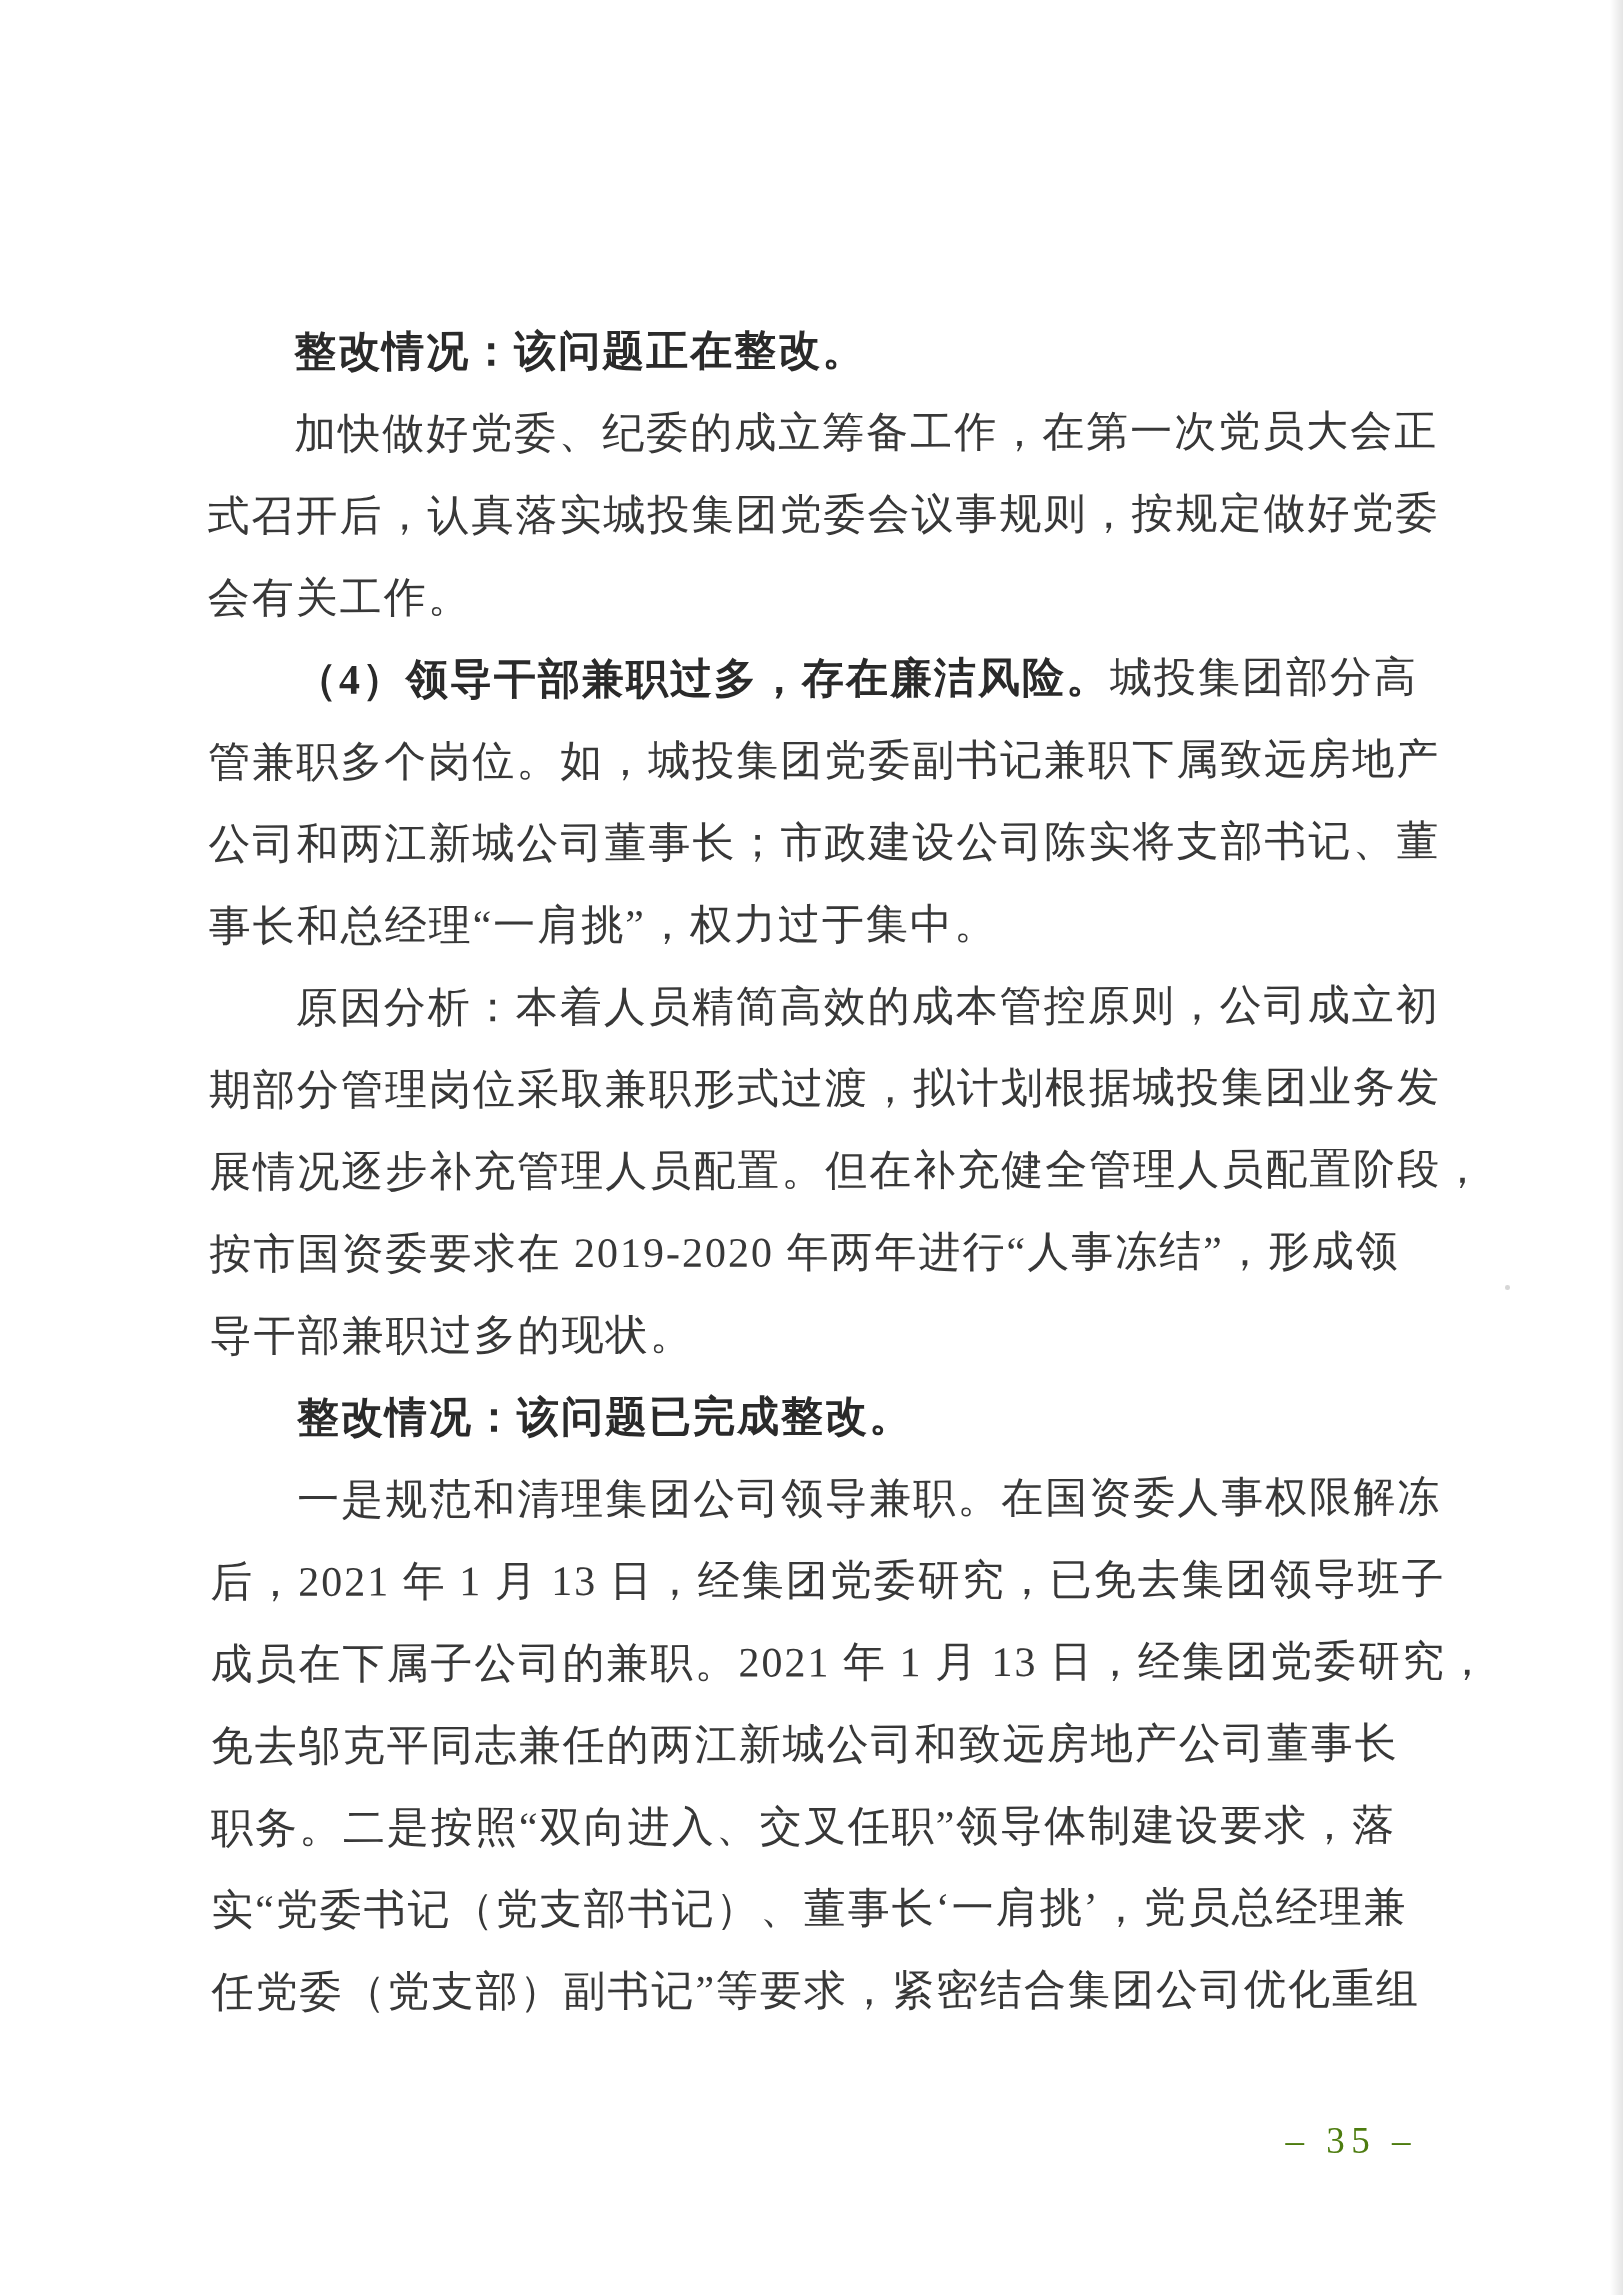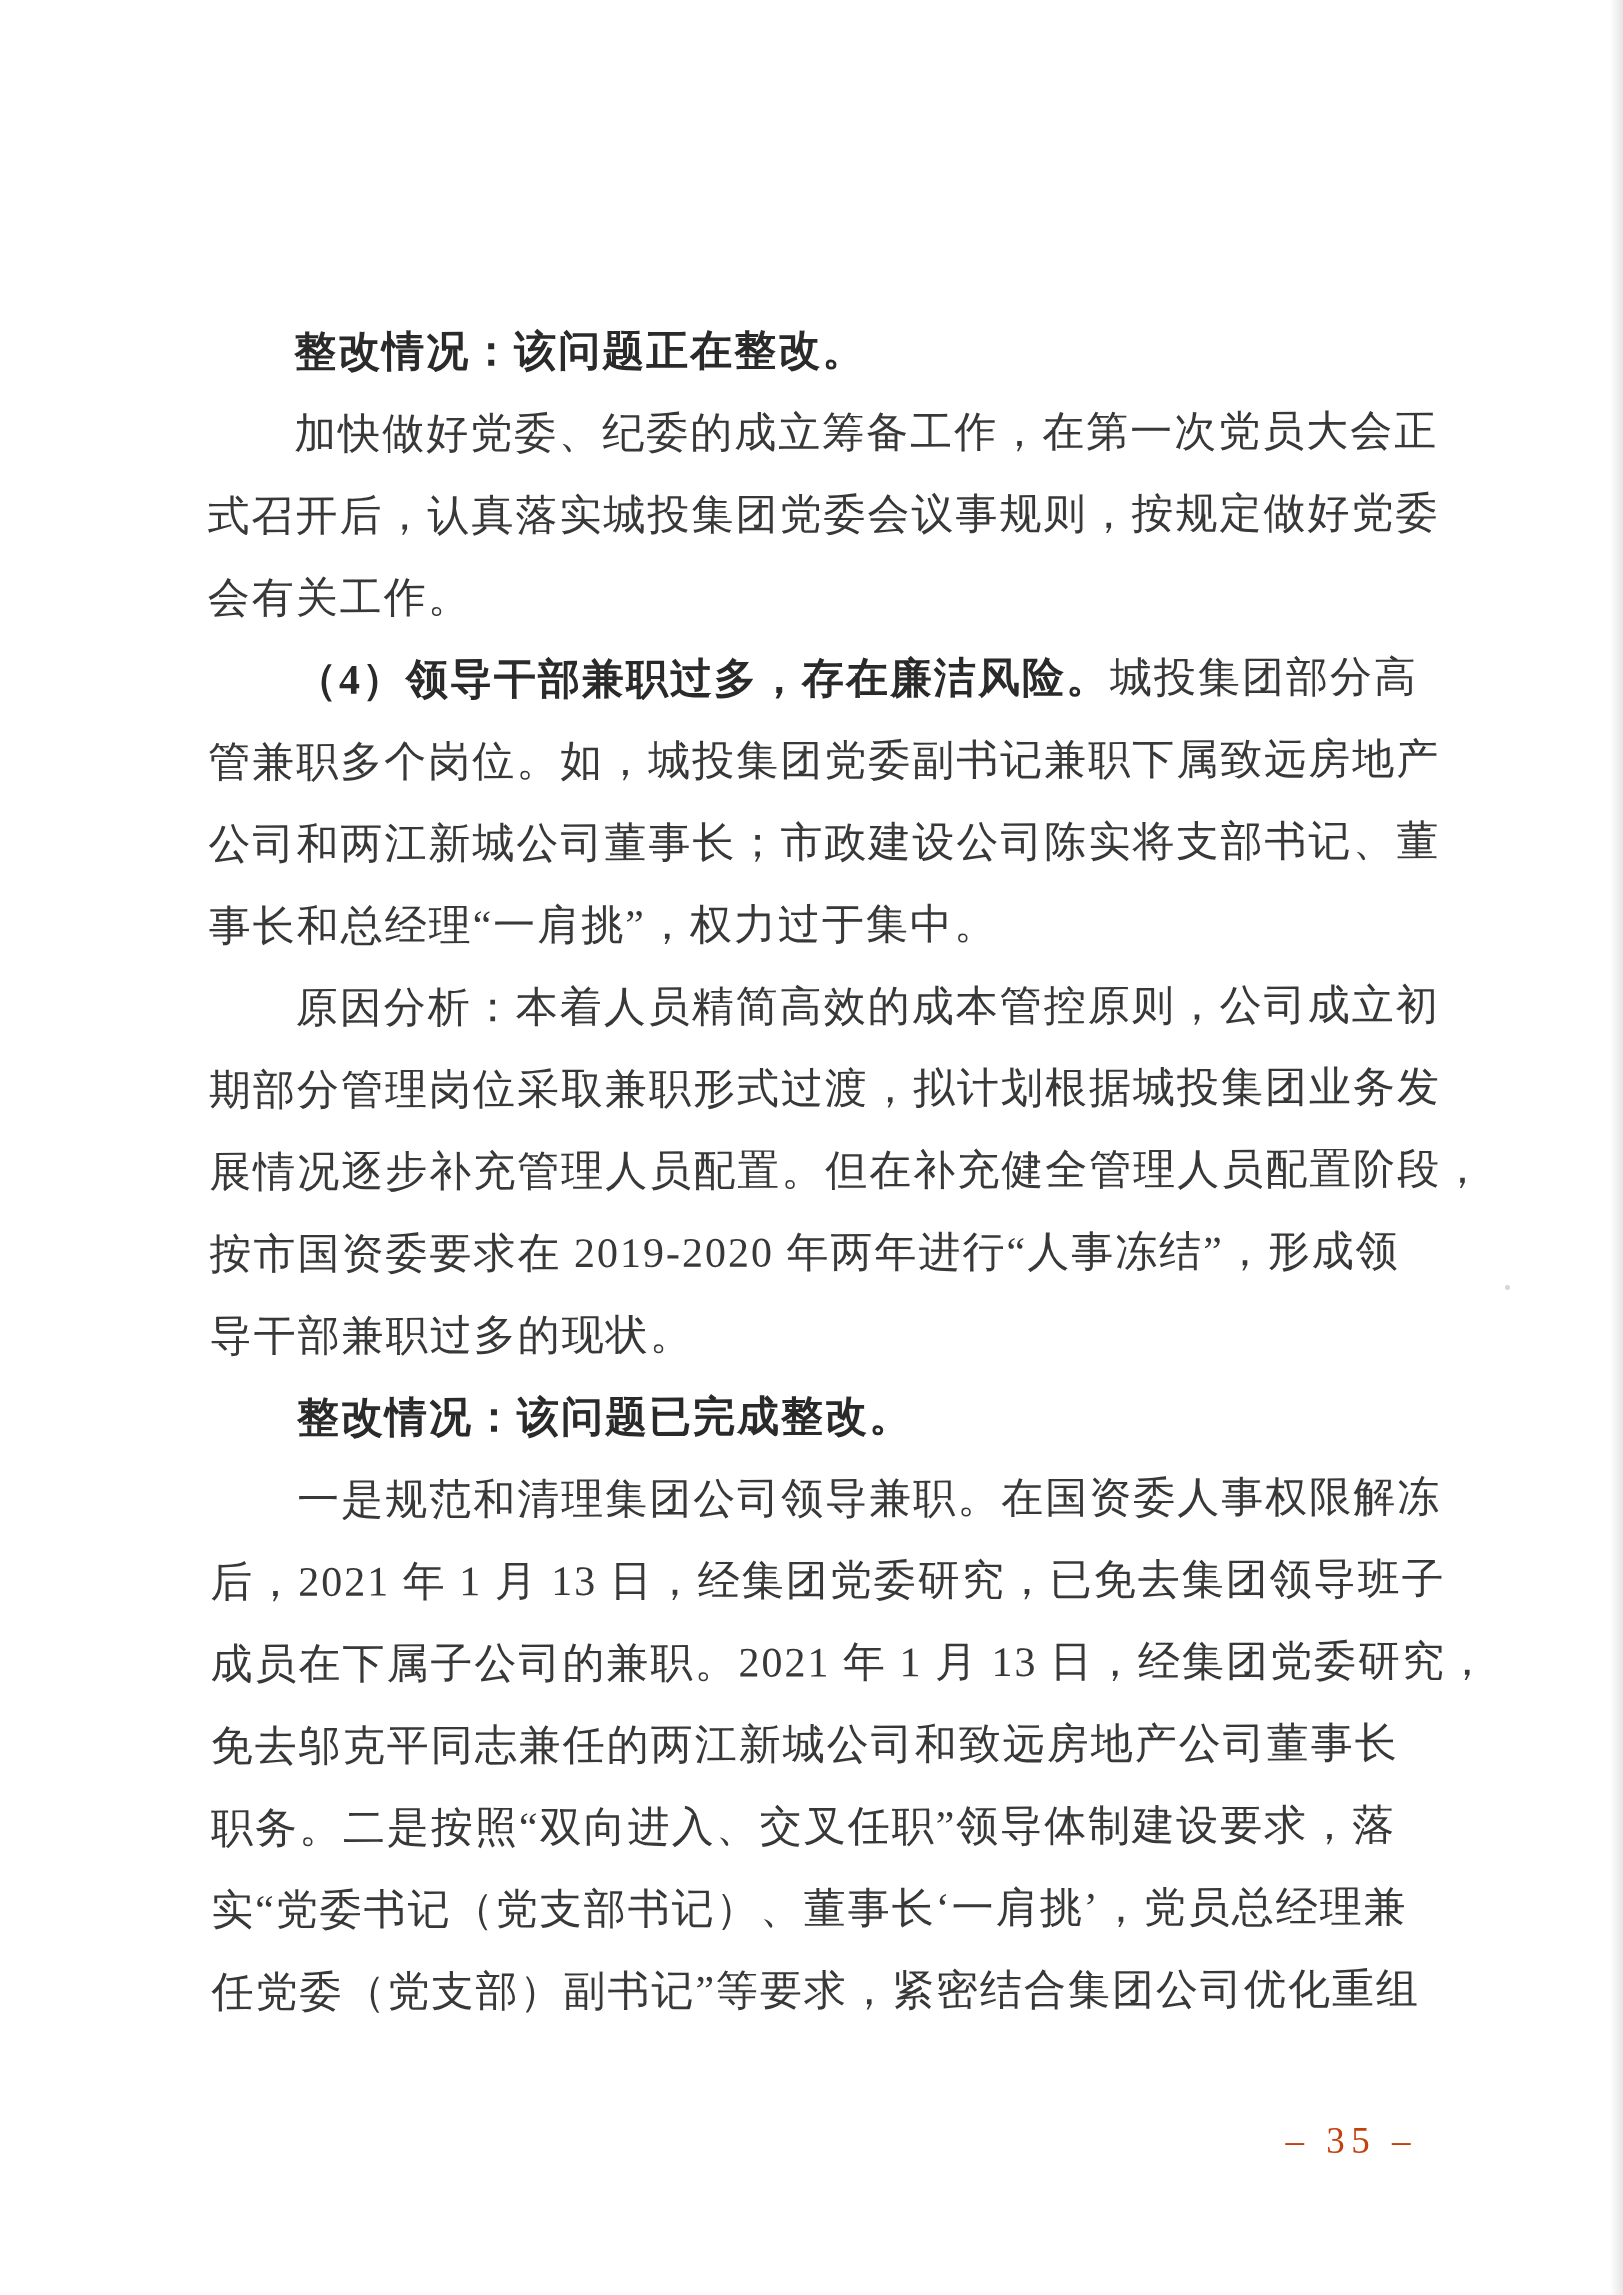--- a/index.html
+++ b/index.html
@@ -37,21 +37,21 @@
   .bold {
     font-weight: 700;
     color: #2a2a2a;
   }
   .page-number {
     position: absolute;
     top: 2119px;
     right: 206px;
     font-size: 37px;
     letter-spacing: 6.5px;
-    color: #c2410c;
+    color: #4d7c0f;
     white-space: nowrap;
   }
   .scan-edge-shadow {
     position: absolute;
     top: 0;
     right: 0;
     width: 13px;
     height: 100%;
     background: linear-gradient(to right, rgba(0,0,0,0), rgba(0,0,0,0.10));
   }

